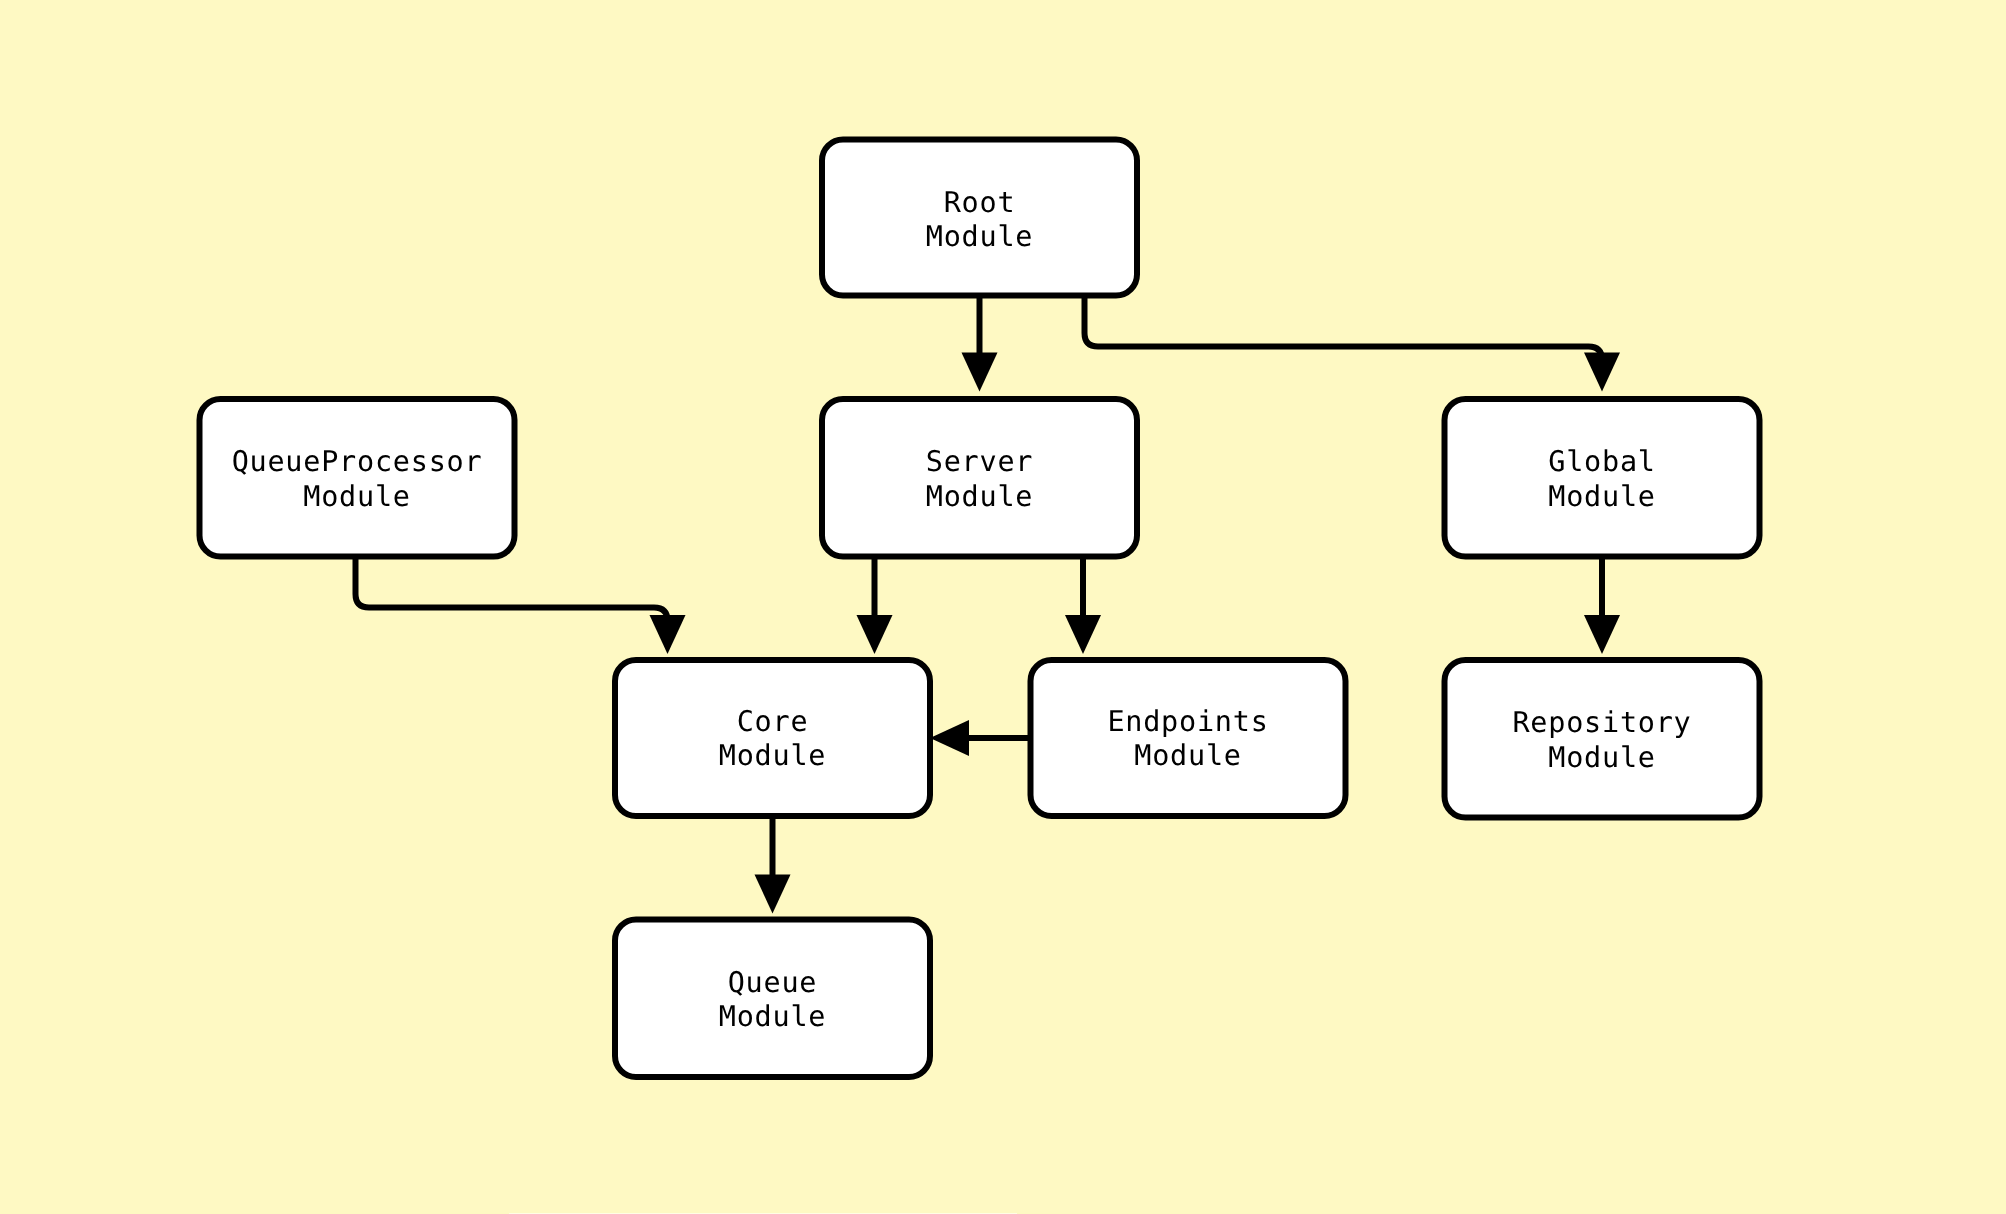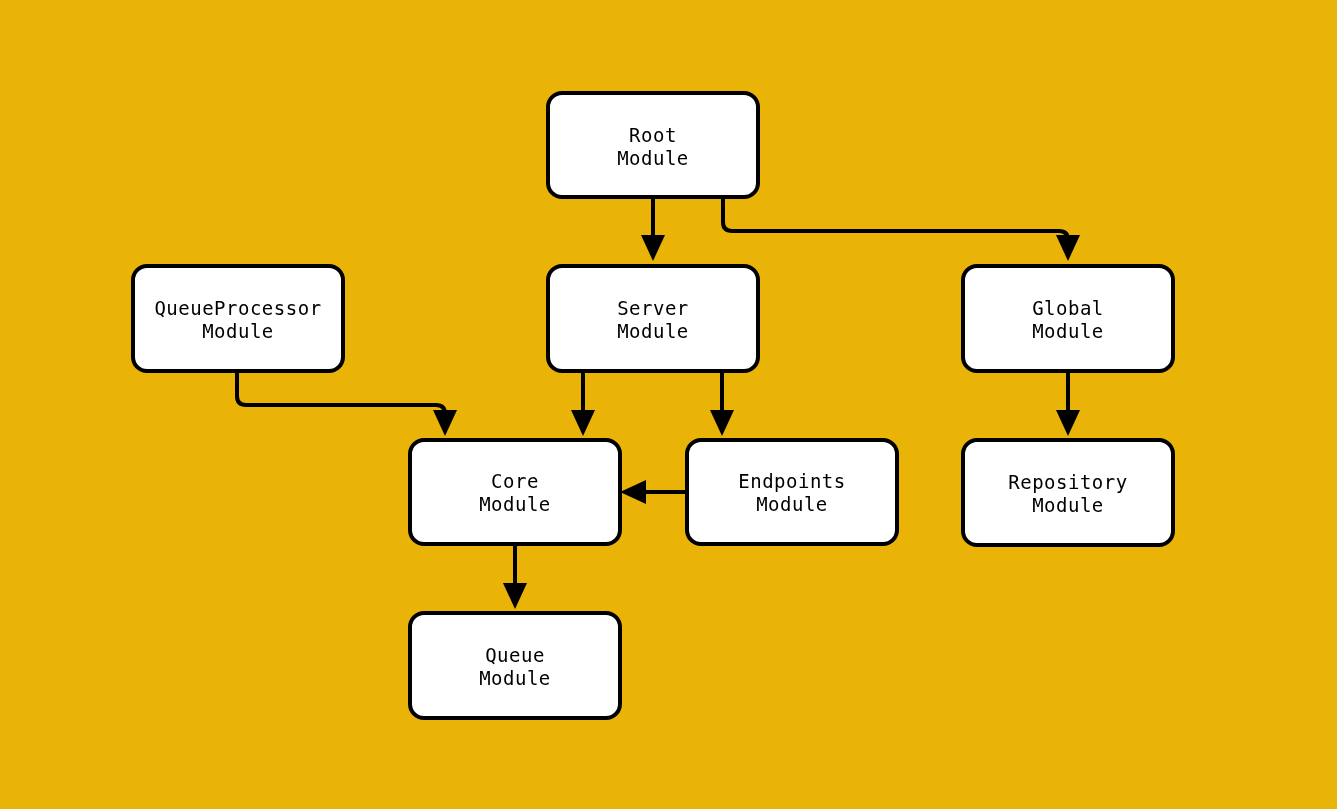--- a/index.html
+++ b/index.html
@@ -11,21 +11,21 @@
   body {
     width: 1337px;
     height: 809px;
     overflow: hidden;
     font-family: "DejaVu Sans Mono", "Liberation Mono", monospace;
   }
   #diagram-root {
     position: relative;
     width: 1337px;
     height: 809px;
-    background: #eab308;
+    background: #fef9c3;
     text-decoration: underline;
   }
   svg#diagram-svg {
     position: absolute;
     top: 0;
     left: 0;
     width: 1337px;
     height: 809px;
     display: block;
   }

